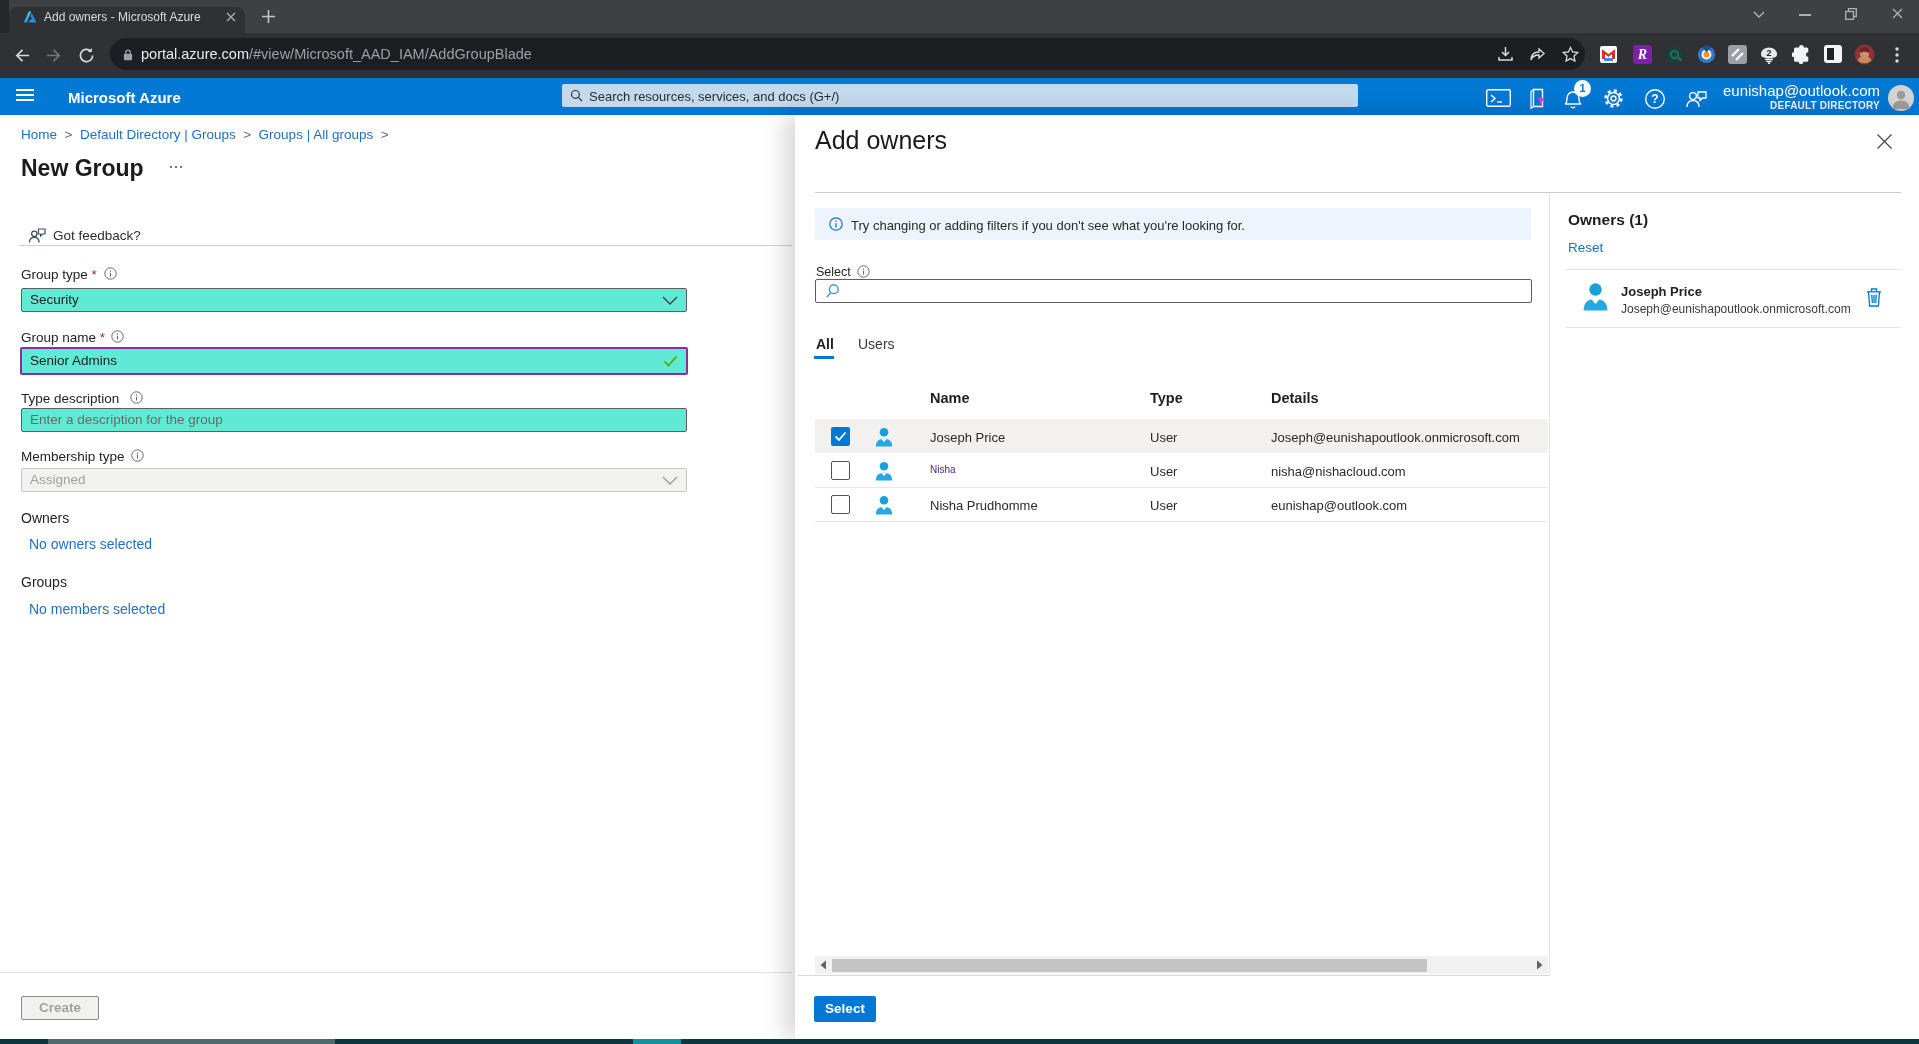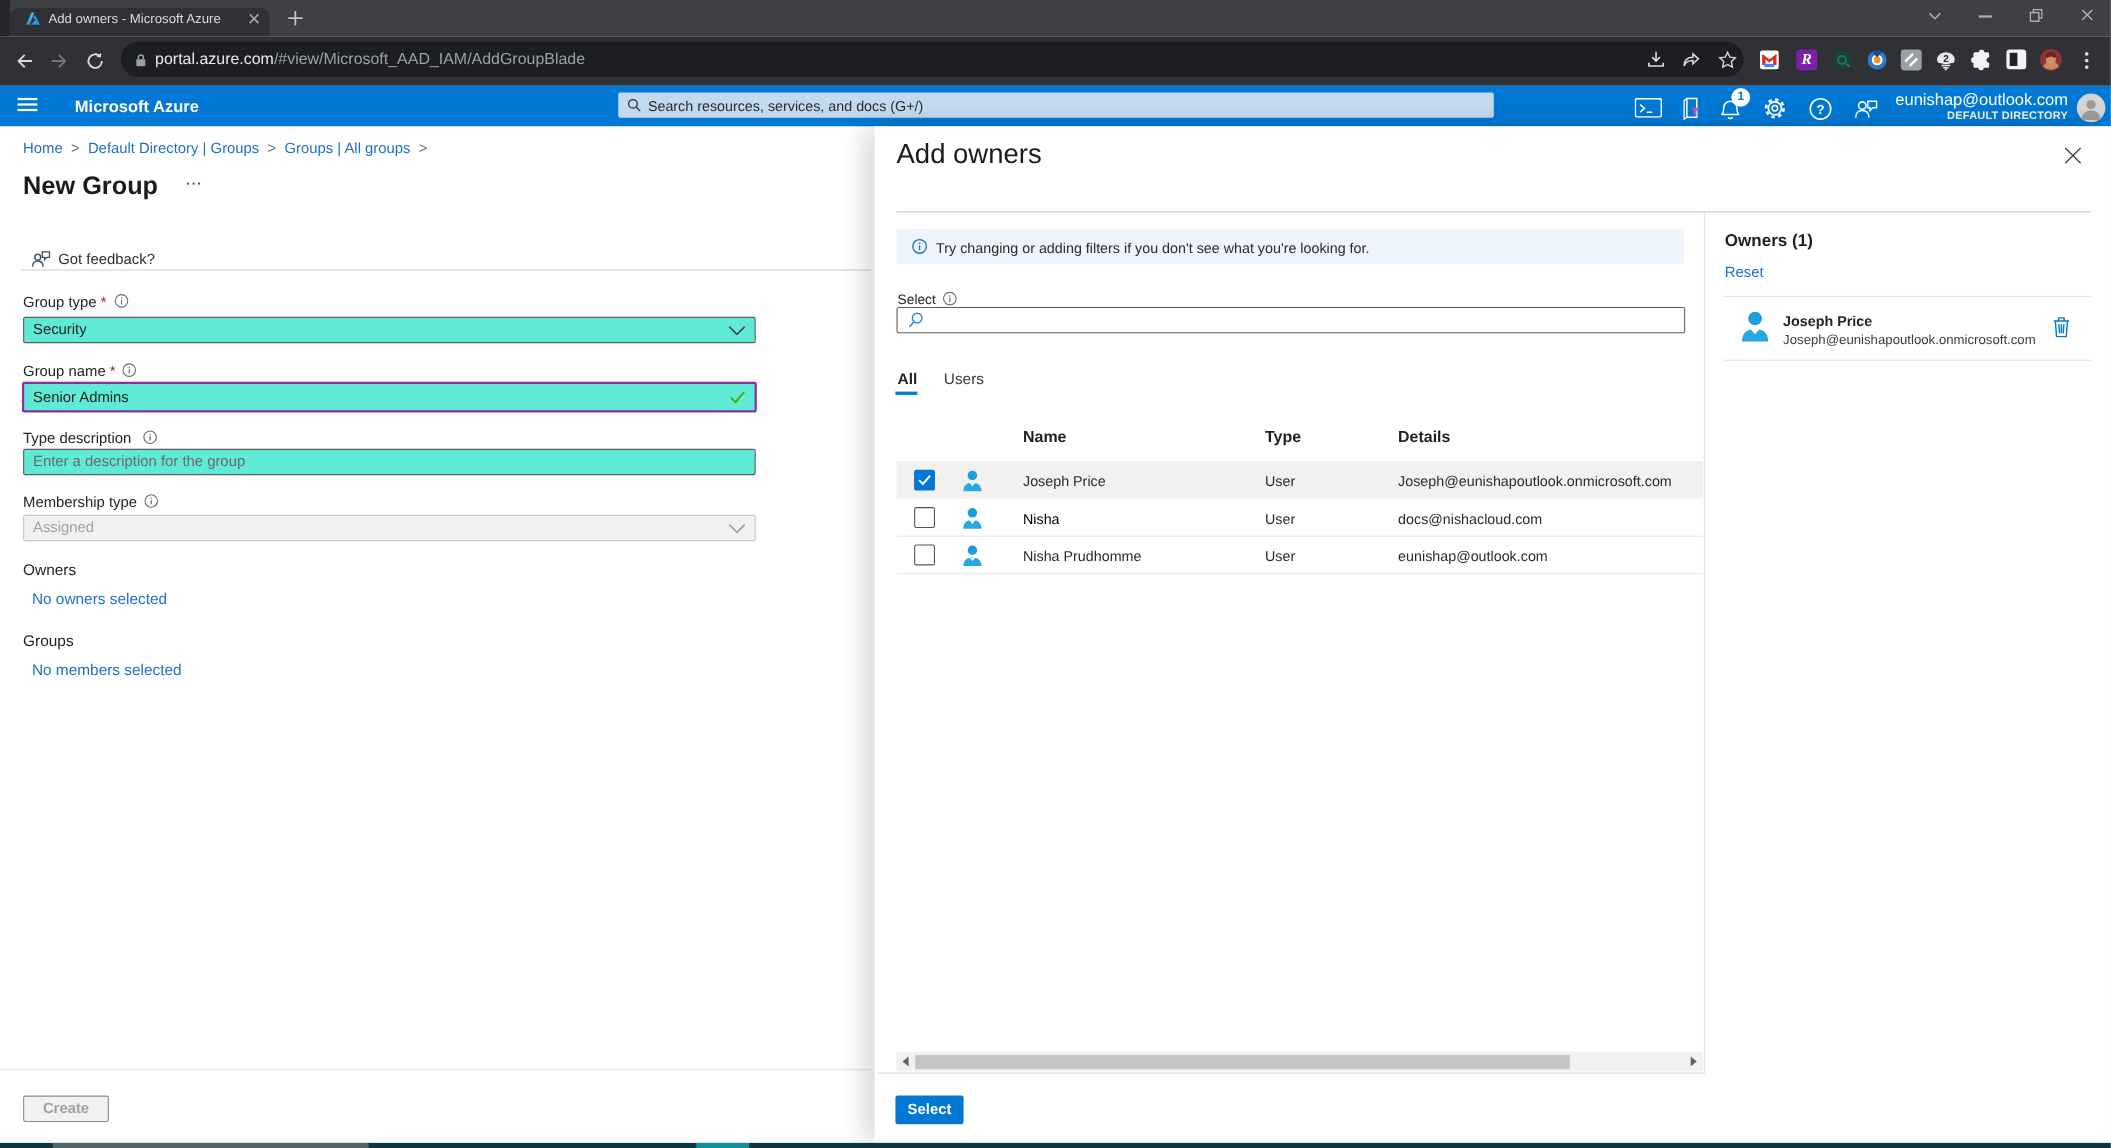--- a/index.html
+++ b/index.html
@@ -277,23 +277,23 @@
     <use href="#person"></use>
   </svg>
 <div class="ab" style="left:930px;top:430px;font-size:13px;color:#2b2a29">Joseph Price</div>
 <div class="ab" style="left:1150px;top:430px;font-size:13px;color:#2b2a29">User</div>
 <div class="ab" style="left:1271px;top:430px;font-size:13px;color:#2b2a29">Joseph@eunishapoutlook.onmicrosoft.com</div>
 
 <div class="ab" style="left:831px;top:461px;width:17px;height:17px;background:#fff;border:1.5px solid #55524f;border-radius:2px"></div>
 <svg class="ic" style="left:874px;top:461px" width="20" height="20" viewBox="0 0 20 20">
     <use href="#person"></use>
   </svg>
-<div class="ab" style="left:930px;top:464px;font-size:13px;color:#000000">Nisha</div>
+<div class="ab" style="left:930px;top:464px;font-size:10px;color:#4c1d95">Nisha</div>
 <div class="ab" style="left:1150px;top:464px;font-size:13px;color:#2b2a29">User</div>
-<div class="ab" style="left:1271px;top:464px;font-size:13px;color:#2b2a29">docs@nishacloud.com</div>
+<div class="ab" style="left:1271px;top:464px;font-size:13px;color:#2b2a29">nisha@nishacloud.com</div>
 <div class="ab" style="left:815px;top:487px;width:733px;height:1px;background:#e8e8e8"></div>
 
 <div class="ab" style="left:831px;top:495px;width:17px;height:17px;background:#fff;border:1.5px solid #55524f;border-radius:2px"></div>
 <svg class="ic" style="left:874px;top:495px" width="20" height="20" viewBox="0 0 20 20">
     <use href="#person"></use>
   </svg>
 <div class="ab" style="left:930px;top:498px;font-size:13px;color:#2b2a29">Nisha Prudhomme</div>
 <div class="ab" style="left:1150px;top:498px;font-size:13px;color:#2b2a29">User</div>
 <div class="ab" style="left:1271px;top:498px;font-size:13px;color:#2b2a29">eunishap@outlook.com</div>
 <div class="ab" style="left:815px;top:521px;width:733px;height:1px;background:#e8e8e8"></div>

